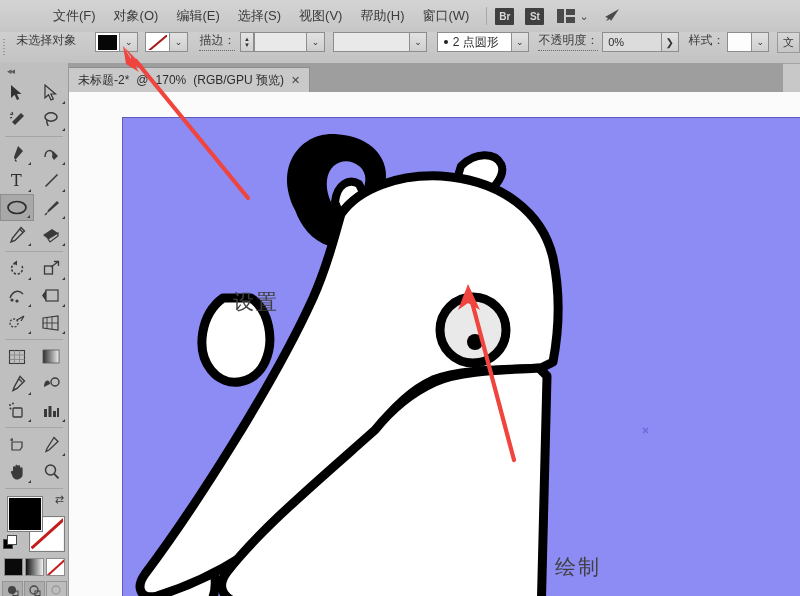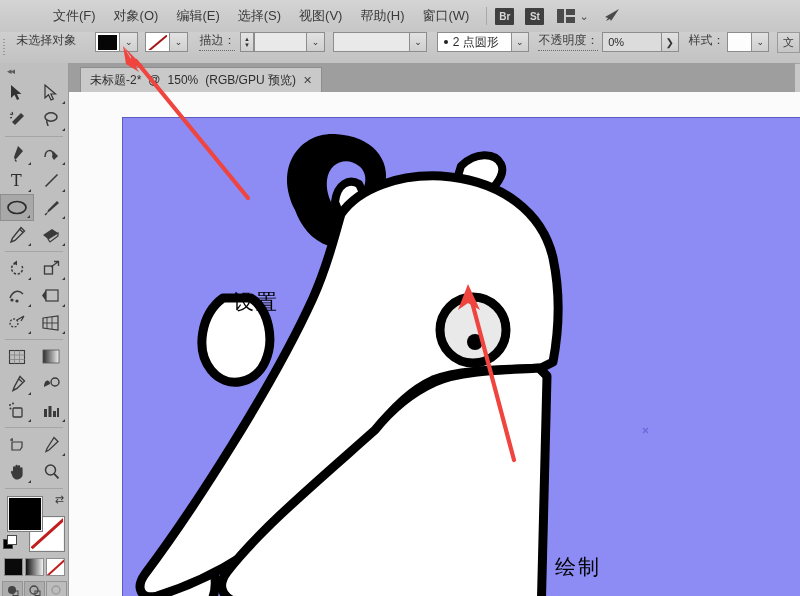--- a/index.html
+++ b/index.html
@@ -95,21 +95,21 @@
   }
   .style-box{width:26px;height:20px;border:1px solid #8d8d8d;background:#fdfdfd;box-sizing:border-box;}
   .opt-icon{
     width:24px;height:21px;border:1px solid #9a9a9a;background:linear-gradient(#d8d8d8,#c6c6c6);
     box-sizing:border-box;display:flex;align-items:center;justify-content:center;
     font-size:11px;color:#3a3a3a;
   }
 
   
   .tabbar{
-    position:absolute;left:12px;top:63px;width:783px;height:29px;
+    position:absolute;left:0;top:63px;width:783px;height:29px;
     background:#9e9e9e;border-bottom:1px solid #8a8a8a;
   }
   .tabstrip{position:absolute;left:68px;top:0;height:29px;display:flex;align-items:flex-end;}
   .doctab{
     height:25px;background:#c9c9c9;border:1px solid #8d8d8d;border-bottom:none;
     display:flex;align-items:center;gap:7px;padding:0 9px;
     font-size:12px;color:#2d2d2d;white-space:nowrap;box-sizing:border-box;
   }
   .tab-close{font-size:11px;color:#444;font-weight:bold;}
 
@@ -159,21 +159,21 @@
   
   .canvaswrap{
     position:absolute;left:69px;top:92px;width:731px;height:504px;
     background:#fbfbfb;overflow:hidden;
   }
   .artboard{
     position:absolute;left:53px;top:25px;width:800px;height:520px;
     background:#8c8cf4;border:1px solid #5c5cc0;box-sizing:border-box;
   }
   .anno{
-    position:absolute;color:#000000;font-size:21px;
+    position:absolute;color:#404040;font-size:21px;
     font-family:"DejaVu Sans","Liberation Sans",sans-serif;
     white-space:nowrap;letter-spacing:2px;
   }
   .overlay{position:absolute;left:0;top:0;width:800px;height:596px;pointer-events:none;}
 </style>
 </head>
 <body>
 
 <div id="app">
 
@@ -260,21 +260,21 @@
     <div class="dd">⌄</div>
     <div style="width:8px"></div>
     <div class="opt-icon">文</div>
   </div>
 
   <div class="tabbar">
     <div class="tabstrip">
       <div class="doctab">
         <span>未标题-2*</span>
         <span>@</span>
-        <span>150%</span>
+        <span>170%</span>
         <span>(RGB/GPU 预览)</span>
         <span class="tab-close">✕</span>
       </div>
     </div>
   </div>
 
   <div class="toolpanel">
     <div class="tp-head">
       <span>◂◂</span>
     </div>

